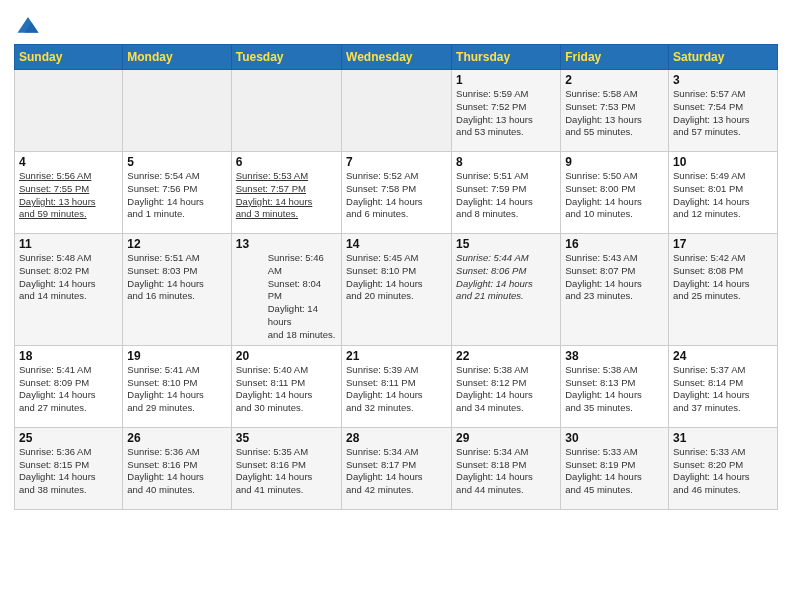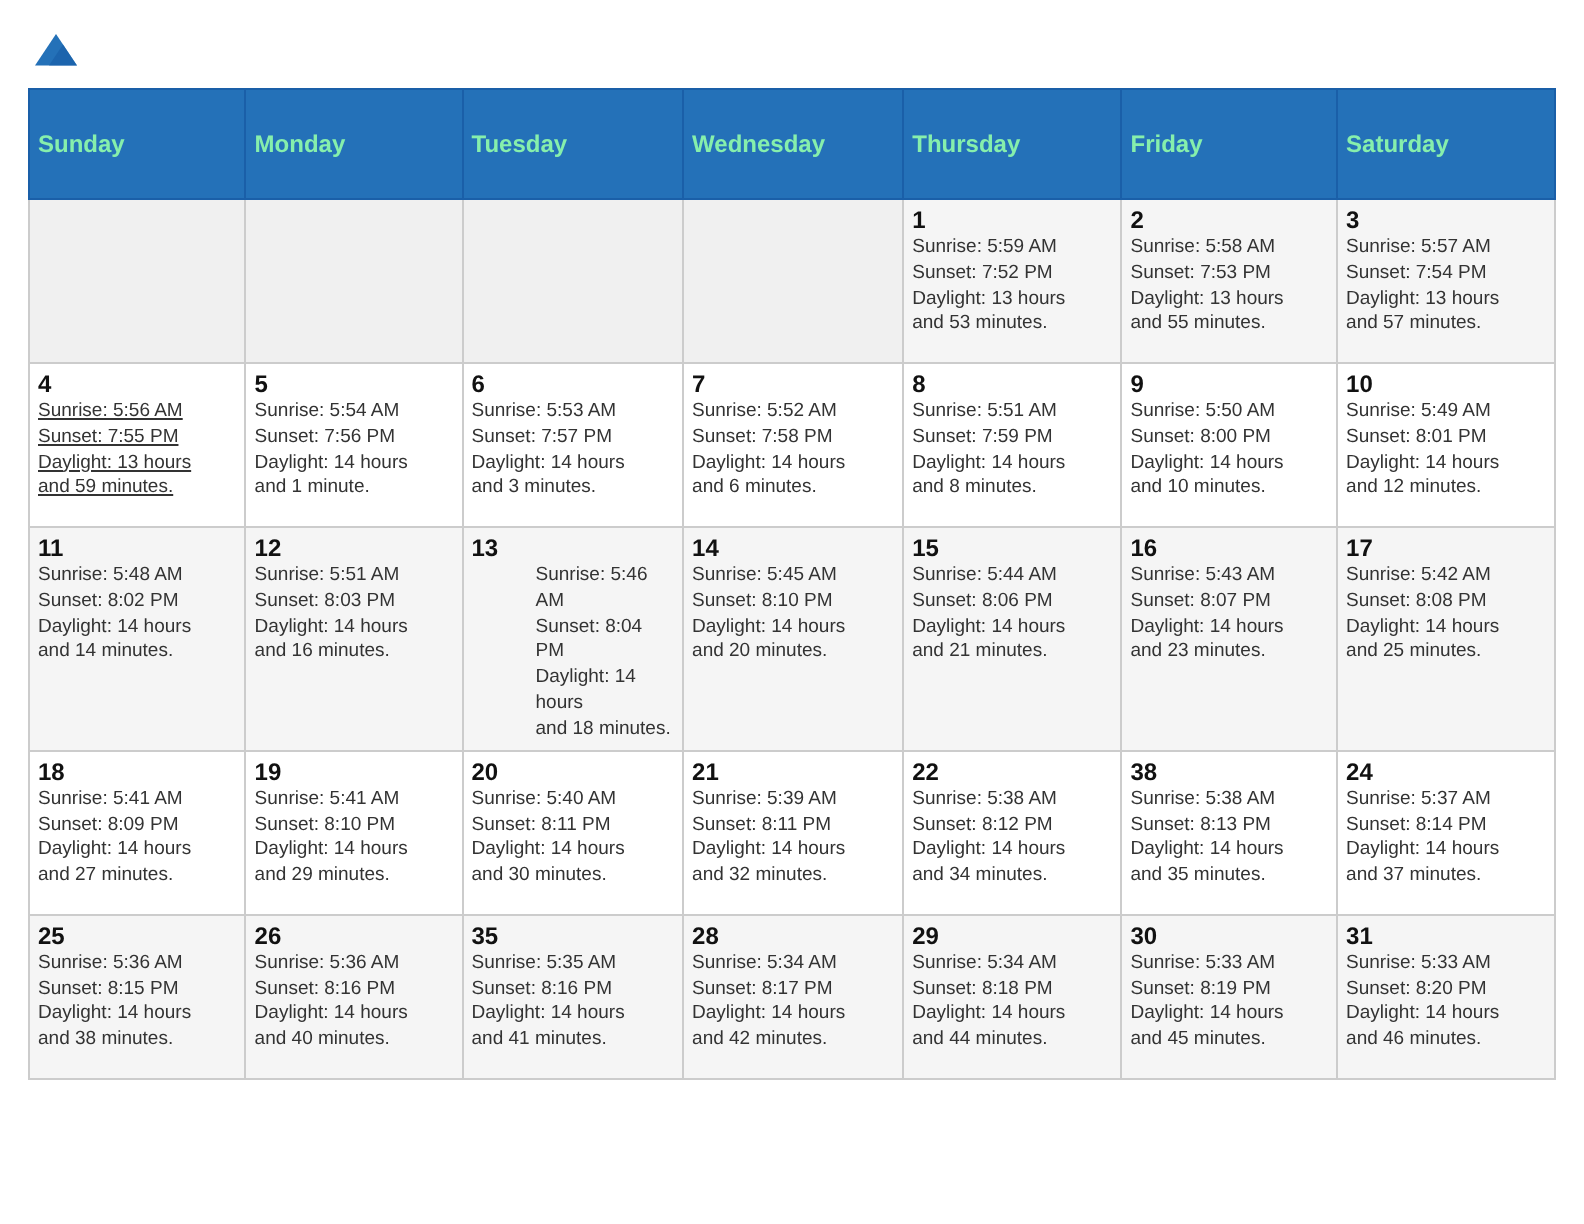--- a/index.html
+++ b/index.html
@@ -58,23 +58,23 @@
       font-size: 14px;
       color: #333;
     }
     .calendar {
       width: 100%;
       border-collapse: collapse;
       border: 1px solid #ccc;
     }
     .calendar th {
       background: #2471b8;
-      color: #86efac;
+      color: #fde047;
       font-size: 12px;
-      padding: 20px 4px;
+      padding: 5px 4px;
       text-align: left;
       border: 1px solid #1a5fa8;
       font-weight: bold;
     }
     .calendar td {
       border: 1px solid #ccc;
       vertical-align: top;
       padding: 3px 4px;
       font-size: 10px;
       color: #333;
@@ -175,21 +175,21 @@
           </td>
           <td>
             <span class="day-num">5</span>
             <div class="day-info" style="white-space: pre-line;">Sunrise: 5:54 AM
 Sunset: 7:56 PM
 Daylight: 14 hours
 and 1 minute.</div>
           </td>
           <td>
             <span class="day-num">6</span>
-            <div class="day-info" style="white-space: pre-line;">Sunrise: 5:53 AM
+            <div class="day-info" style="white-space: pre-line; text-decoration: underline;">Sunrise: 5:53 AM
 Sunset: 7:57 PM
 Daylight: 14 hours
 and 3 minutes.</div>
           </td>
           <td>
             <span class="day-num">7</span>
             <div class="day-info" style="white-space: pre-line;">Sunrise: 5:52 AM
 Sunset: 7:58 PM
 Daylight: 14 hours
 and 6 minutes.</div>
@@ -240,21 +240,21 @@
           </td>
           <td>
             <span class="day-num">14</span>
             <div class="day-info" style="white-space: pre-line;">Sunrise: 5:45 AM
 Sunset: 8:10 PM
 Daylight: 14 hours
 and 20 minutes.</div>
           </td>
           <td>
             <span class="day-num">15</span>
-            <div class="day-info" style="white-space: pre-line;">Sunrise: 5:44 AM
+            <div class="day-info" style="white-space: pre-line; font-style: italic;">Sunrise: 5:44 AM
 Sunset: 8:06 PM
 Daylight: 14 hours
 and 21 minutes.</div>
           </td>
           <td>
             <span class="day-num">16</span>
             <div class="day-info" style="white-space: pre-line;">Sunrise: 5:43 AM
 Sunset: 8:07 PM
 Daylight: 14 hours
 and 23 minutes.</div>

